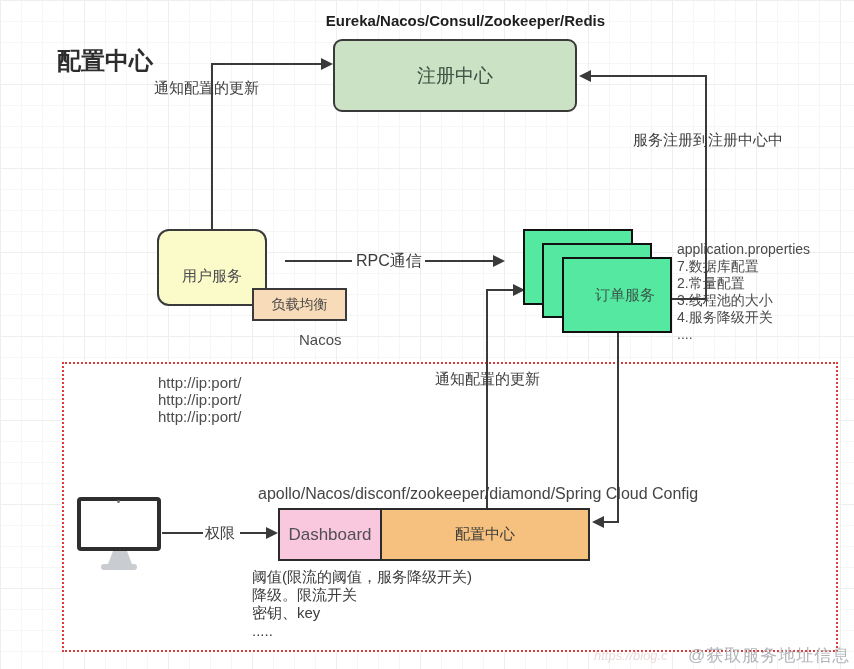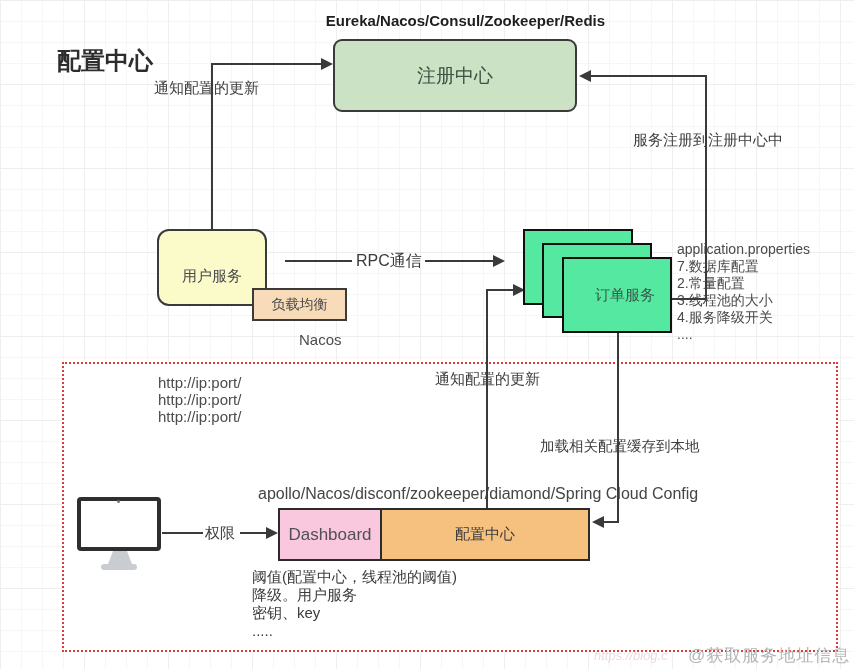--- a/index.html
+++ b/index.html
@@ -112,21 +112,20 @@
   <div class="lbl" style="left:57px;top:45px;font-size:24px;font-weight:bold;color:#2d2d2d;">配置中心</div>
 
   <div class="lbl" style="left:154px;top:79px;font-size:15px;">通知配置的更新</div>
 
   <div class="lbl" style="left:633px;top:131px;font-size:15px;">服务注册到注册中心中</div>
 
   <div class="lbl onlinelbl" style="left:356px;top:251px;font-size:16px;color:#3a3a3a;">RPC通信</div>
 
   <div class="lbl" style="left:435px;top:370px;font-size:15px;">通知配置的更新</div>
 
-  <div class="lbl" style="left:540px;top:437px;font-size:14.5px;">加载相关配置缓存到本地</div>
 
   <div class="lbl onlinelbl" style="left:205px;top:524px;font-size:15px;">权限</div>
 
   <div class="lbl texts" style="left:158px;top:331px;font-size:15px;color:#4c4c4c;line-height:17px;margin-top:43px;">
     <div>http://ip:port/</div>
     <div>http://ip:port/</div>
     <div>http://ip:port/</div>
   </div>
   <div class="lbl" style="left:299px;top:331px;font-size:15px;color:#4c4c4c;">Nacos</div>
 
@@ -135,22 +134,22 @@
     <div>7.数据库配置</div>
     <div>2.常量配置</div>
     <div>3.线程池的大小</div>
     <div>4.服务降级开关</div>
     <div>....</div>
   </div>
 
   <div class="lbl" style="left:258px;top:485px;font-size:16px;color:#454545;z-index:3;">apollo/Nacos/disconf/zookeeper/diamond/Spring Cloud Config</div>
 
   <div class="lbl texts" style="left:252px;top:568px;font-size:15px;color:#3c3c3c;line-height:18px;">
-    <div>阈值(配置中心，线程池的阈值)</div>
-    <div>降级。用户服务</div>
+    <div>阈值(限流的阈值，服务降级开关)</div>
+    <div>降级。限流开关</div>
     <div>密钥、key</div>
     <div>.....</div>
   </div>
 
   <div class="lbl wm-faint" style="left:594px;top:648px;font-style:italic;">https://blog.c</div>
   <div class="lbl wm" style="left:688px;top:644px;">@获取服务地址信息</div>
 
 </div>
 
 </body></html>

